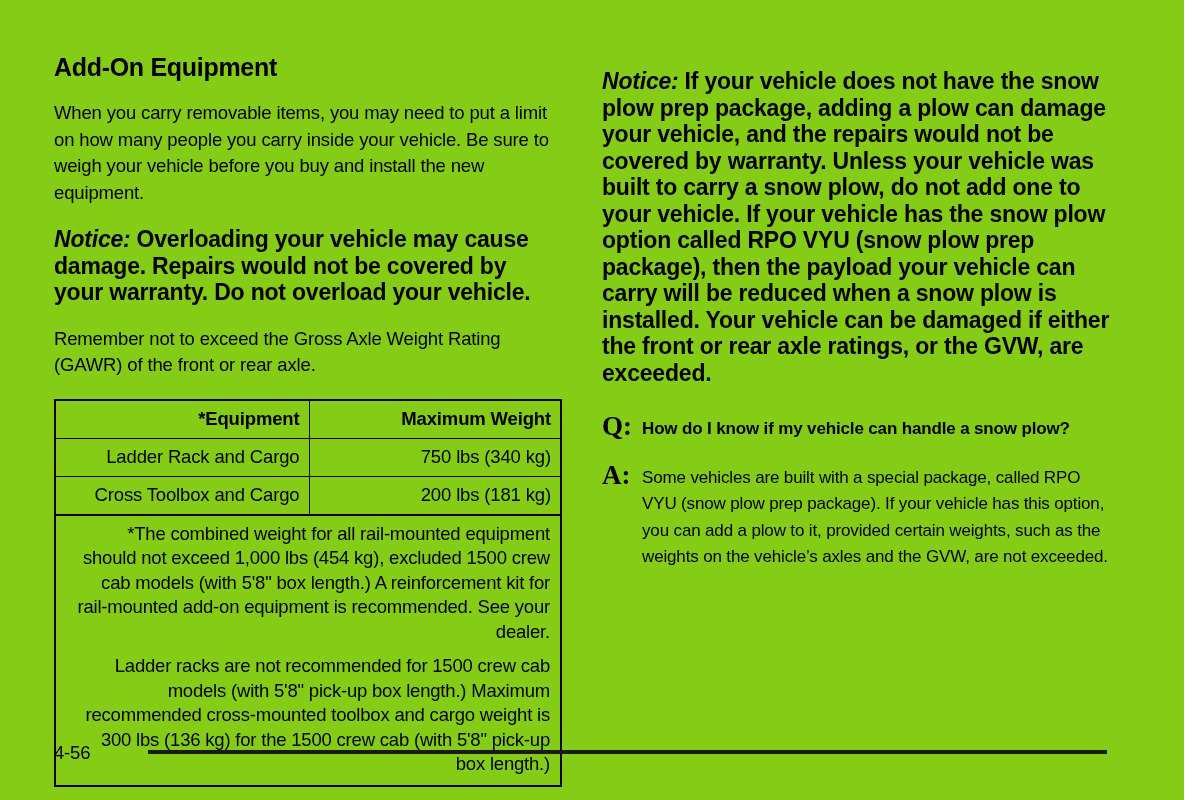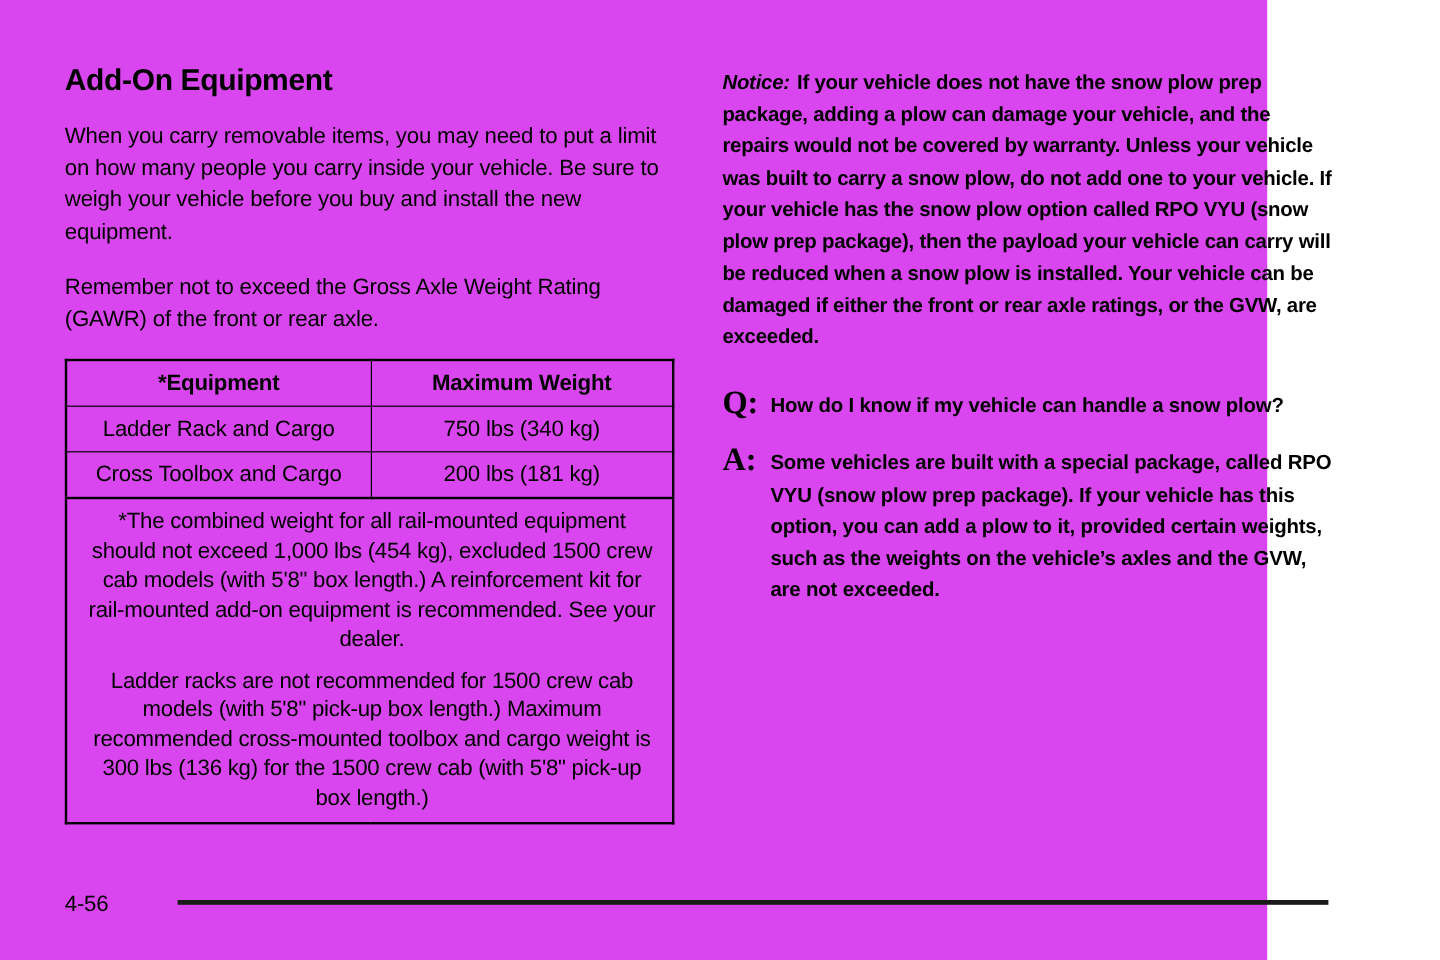--- a/index.html
+++ b/index.html
@@ -11,23 +11,23 @@
   body {
     width: 1200px;
     height: 800px;
     overflow: hidden;
     font-family: "Liberation Sans", sans-serif;
     color: #000000;
     -webkit-font-smoothing: antialiased;
   }
   .page {
     position: relative;
-    width: 1056px;
+    width: 1184px;
     height: 800px;
-    background: #d946ef;
+    background: #84cc16;
   }
   .columns {
     position: absolute;
     top: 52px;
     left: 0;
     width: 1200px;
     display: flex;
     flex-direction: row;
     align-items: flex-start;
   }
@@ -62,24 +62,24 @@
   p.body-text {
     font-size: 18.5px;
     line-height: 26.5px;
     margin: 16px 0 20px 0;
     padding: 0;
     letter-spacing: -0.15px;
   }
   p.body-text:last-child { margin-bottom: 0; }
 
   p.notice {
-    font-size: 17px;
+    font-size: 23px;
     line-height: 26.5px;
     font-weight: bold;
-    margin: 4px 0 20px 0;
+    margin: 16px 0 20px 0;
     letter-spacing: -0.2px;
   }
   .notice-lead {
     font-style: italic;
     font-weight: bold;
   }
   .notice-gap { display: inline-block; width: 6px; }
 
   
   .equip-table {
@@ -89,21 +89,21 @@
     margin-top: 2px;
     table-layout: fixed;
     border: 2.5px solid #000;
   }
   .equip-table td, .equip-table th {
     border: 1.6px solid #000;
     padding: 5px 9px 7px 9px;
     font-size: 18.5px;
     line-height: 25px;
     vertical-align: top;
-    text-align: center;
+    text-align: right;
     letter-spacing: -0.15px;
   }
   .equip-table th {
     font-weight: bold;
   }
   .equip-table col.c1 { width: 254px; }
   .equip-table col.c2 { width: 252px; }
   .equip-table tr.tall td { height: 48px; }
   td.footnote-cell {
     padding: 6px 10px 8px 14px;
@@ -141,21 +141,21 @@
     font-size: 17px;
     line-height: 26.5px;
     letter-spacing: -0.15px;
     flex: 1 1 auto;
   }
   .qa-text.q {
     font-weight: bold;
     padding-top: 4px;
   }
   .qa-text.a {
-    font-weight: bold;
+    font-weight: normal;
     padding-top: 4px;
   }
 
   
   .footer {
     position: absolute;
     left: 0;
     top: 740px;
     width: 1200px;
     height: 30px;
@@ -184,20 +184,21 @@
 <div class="page">
 
   <div class="columns">
 
     <div class="col col-left">
 
       <h1 class="section-title">Add-On Equipment</h1>
 
       <p class="body-text">When you carry removable items, you may need to put a limit on how many people you carry inside your vehicle. Be sure to weigh your vehicle before you buy and install the new equipment.</p>
 
+      <p class="notice"><span class="notice-lead">Notice:</span><span class="notice-gap"></span><span>Overloading your vehicle may cause damage. Repairs would not be covered by your warranty. Do not overload your vehicle.</span></p>
 
       <p class="body-text">Remember not to exceed the Gross Axle Weight Rating (GAWR) of the front or rear axle.</p>
 
       <table class="equip-table">
         <colgroup>
             <col class="c1">
             <col class="c2">
           </colgroup>
         <thead>
           <tr>

